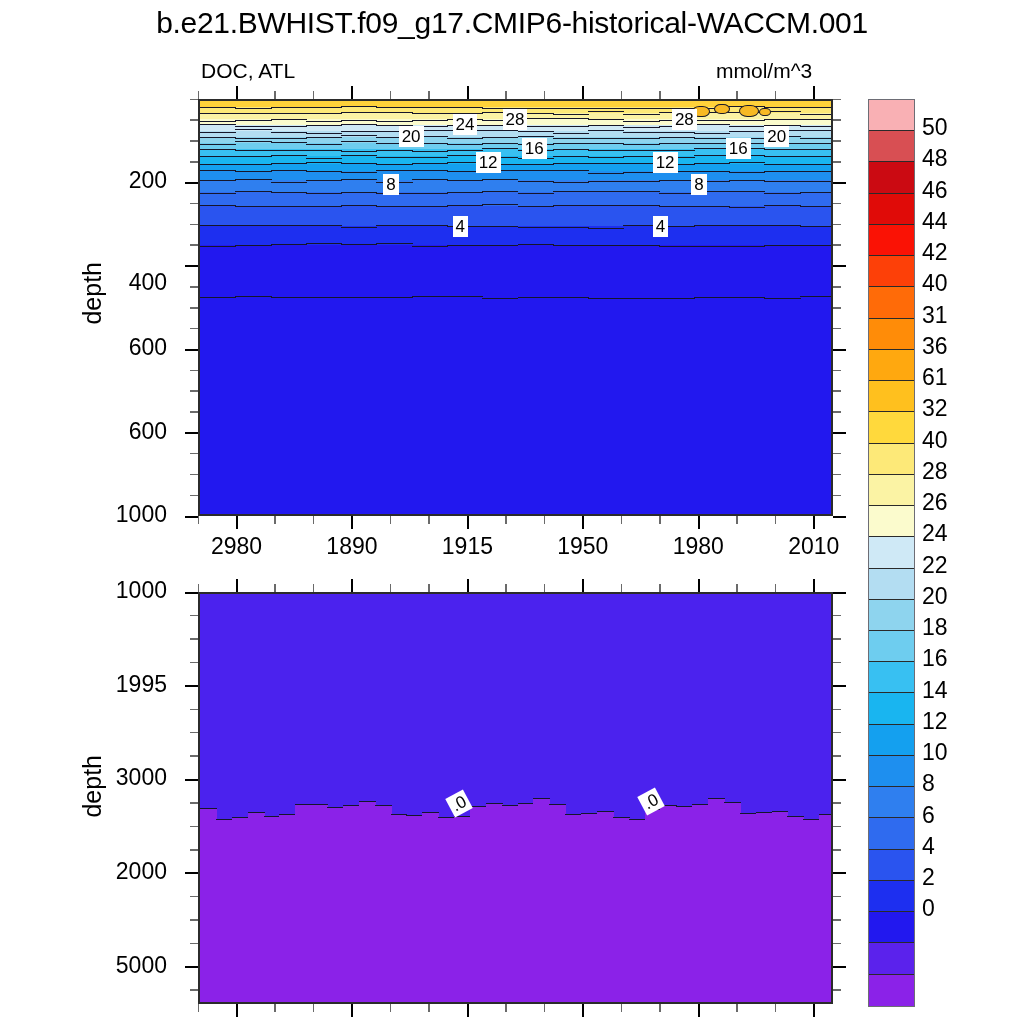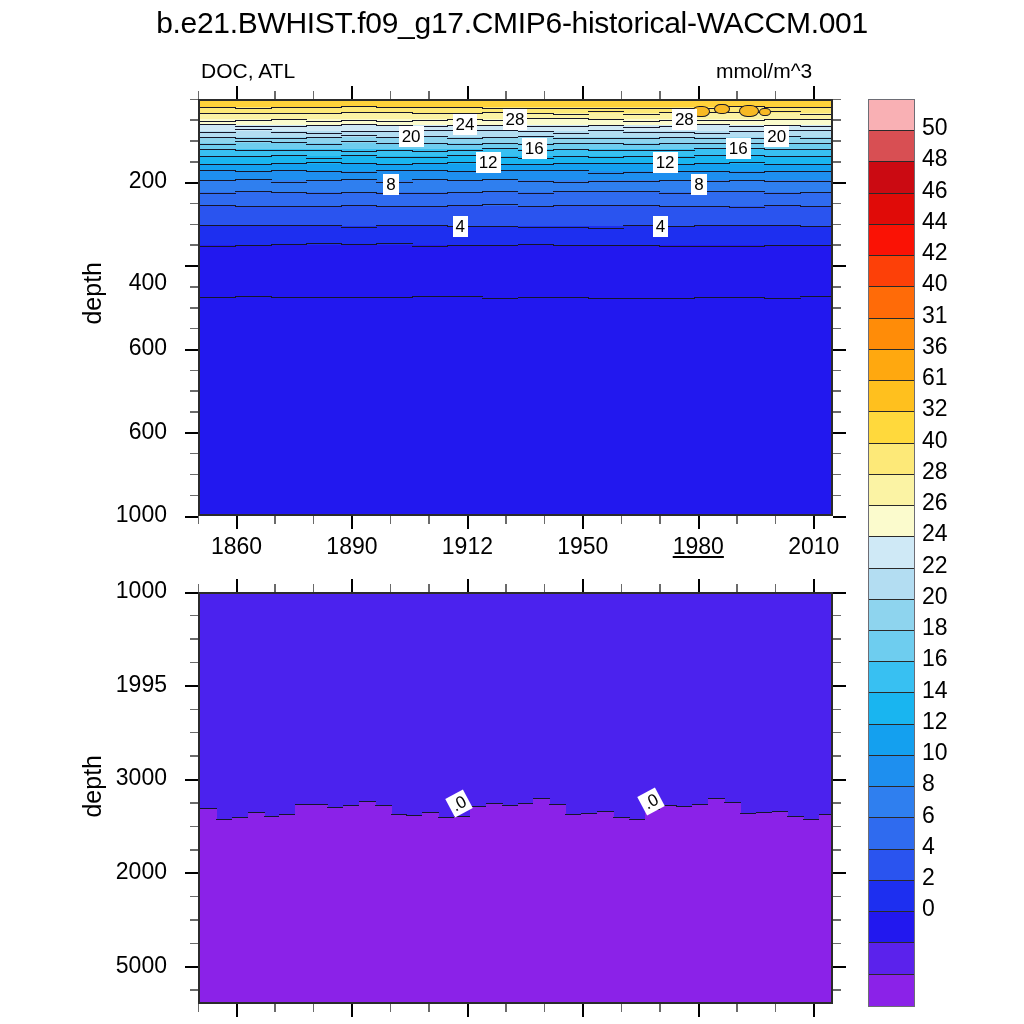--- a/index.html
+++ b/index.html
@@ -601,25 +601,25 @@
 <div class="tick" style="left: 466.894px; top: 516px; width: 2px; height: 13px;"></div>
 <div class="tick minor" style="left: 505.379px; top: 516px; width: 1.5px; height: 8px;"></div>
 <div class="tick minor" style="left: 543.864px; top: 516px; width: 1.5px; height: 8px;"></div>
 <div class="tick" style="left: 582.348px; top: 516px; width: 2px; height: 13px;"></div>
 <div class="tick minor" style="left: 620.833px; top: 516px; width: 1.5px; height: 8px;"></div>
 <div class="tick minor" style="left: 659.318px; top: 516px; width: 1.5px; height: 8px;"></div>
 <div class="tick" style="left: 697.803px; top: 516px; width: 2px; height: 13px;"></div>
 <div class="tick minor" style="left: 736.288px; top: 516px; width: 1.5px; height: 8px;"></div>
 <div class="tick minor" style="left: 774.773px; top: 516px; width: 1.5px; height: 8px;"></div>
 <div class="tick" style="left: 813.258px; top: 516px; width: 2px; height: 13px;"></div>
-<div class="xtick-lab" style="left: 176.485px; top: 533px;">1860</div>
+<div class="xtick-lab" style="left: 176.485px; top: 533px;">2980</div>
 <div class="xtick-lab" style="left: 291.939px; top: 533px;">1890</div>
-<div class="xtick-lab" style="left: 407.394px; top: 533px;">1912</div>
+<div class="xtick-lab" style="left: 407.394px; top: 533px;">1915</div>
 <div class="xtick-lab" style="left: 522.848px; top: 533px;">1950</div>
-<div class="xtick-lab" style="left: 638.303px; top: 533px; text-decoration: underline;">1980</div>
+<div class="xtick-lab" style="left: 638.303px; top: 533px;">1980</div>
 <div class="xtick-lab" style="left: 753.758px; top: 533px;">2010</div>
 <div class="tick" style="left: 185px; top: 591.5px; width: 13px; height: 2px;"></div>
 <div class="tick" style="left: 833px; top: 591.5px; width: 13px; height: 2px;"></div>
 <div class="tick minor" style="left: 190px; top: 614.909px; width: 8px; height: 1.5px;"></div>
 <div class="tick minor" style="left: 833px; top: 614.909px; width: 8px; height: 1.5px;"></div>
 <div class="tick minor" style="left: 190px; top: 638.318px; width: 8px; height: 1.5px;"></div>
 <div class="tick minor" style="left: 833px; top: 638.318px; width: 8px; height: 1.5px;"></div>
 <div class="tick minor" style="left: 190px; top: 661.727px; width: 8px; height: 1.5px;"></div>
 <div class="tick minor" style="left: 833px; top: 661.727px; width: 8px; height: 1.5px;"></div>
 <div class="tick" style="left: 185px; top: 685.136px; width: 13px; height: 2px;"></div>

